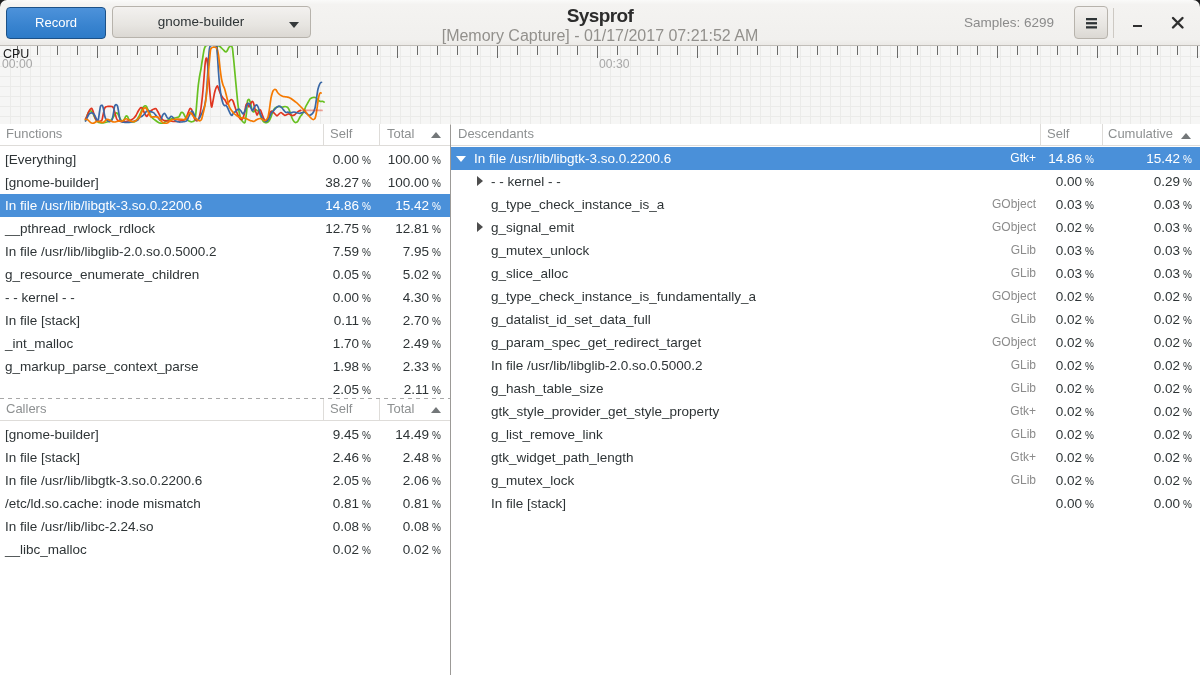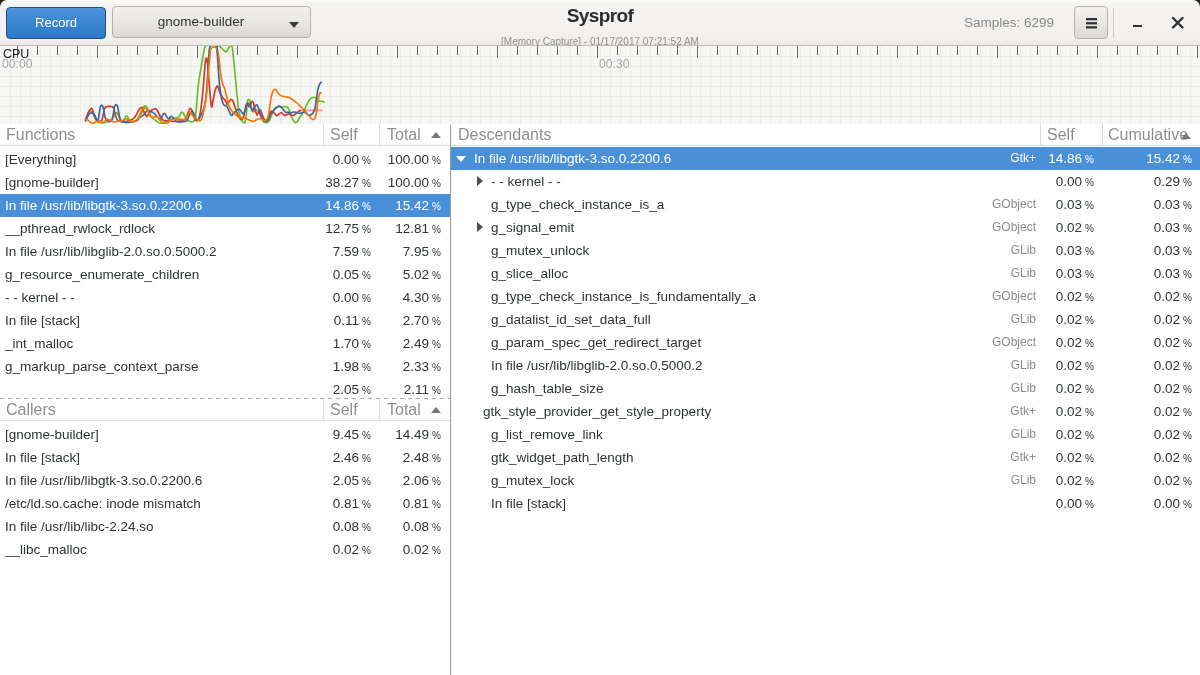--- a/index.html
+++ b/index.html
@@ -15,37 +15,37 @@
   border:1px solid #1c5187; border-radius:4px; color:#fff; font-size:13px;
   text-align:center; line-height:30px; }
 .btn-combo { position:absolute; left:112px; top:6px; width:199px; height:32px;
   background:linear-gradient(to bottom,#f3f1ef,#e7e5e1 60%,#dbd8d3);
   border:1px solid #b7b3ac; border-radius:4px; color:#2e3436; font-size:13.5px; }
 .btn-combo .lbl { position:absolute; left:0; top:0; width:176px; text-align:center; line-height:30px; }
 .btn-combo .arr { position:absolute; right:11px; top:14.5px; width:0; height:0;
   border-left:5px solid transparent; border-right:5px solid transparent; border-top:6px solid #35393b; }
 .title { position:absolute; left:0; top:5px; width:1200px; text-align:center;
   font-size:19px; letter-spacing:-0.6px; font-weight:bold; color:#2c2c2c; }
-.subtitle { position:absolute; left:0; top:36px; width:1200px; text-align:center;
-  font-size:10px; color:#92908c; }
+.subtitle { position:absolute; left:0; top:27px; width:1200px; text-align:center;
+  font-size:16px; color:#92908c; }
 .samples { position:absolute; right:146px; top:15px; font-size:13.5px; color:#8b8b8b; }
 .btn-menu { position:absolute; left:1074px; top:6px; width:34px; height:33px;
   background:linear-gradient(to bottom,#f3f1ef,#e7e5e1 60%,#dbd8d3);
   border:1px solid #b7b3ac; border-radius:4px; }
 .btn-menu .bars { position:absolute; left:10.5px; top:11px; width:11px; height:11px; }
 .hsep { position:absolute; left:1113px; top:8px; width:1px; height:30px; background:#cdc9c3; }
 .minbar { position:absolute; left:1133px; top:25px; width:9px; height:2px; background:#2f2f2f; }
 
 .graph { position:absolute; left:0; top:46px; display:block; }
 .gcpu { font:12.5px "Liberation Sans"; fill:#1a1a1a; }
 .gtime { font:12.2px "Liberation Sans"; fill:#a8a8a8; }
 
 .panes { position:absolute; left:0; top:125px; width:1200px; height:550px; background:#fff; }
 .vsep { position:absolute; left:450px; top:0; width:1px; height:550px; background:#9c9a97; }
-.thead { position:absolute; height:22px; background:#fff; color:#8d9091; font-size:16px; }
+.thead { position:absolute; height:22px; background:#fff; color:#8d9091; font-size:13px; }
 .thead .ht { position:absolute; top:2px; }
 .hsortl { position:absolute; width:0; height:0; border-left:5px solid transparent;
   border-right:5px solid transparent; border-bottom:6px solid #737779; }
 .hline { position:absolute; width:1px; background:#dedcd9; top:0; height:22px; }
 .trow { position:relative; height:23px; font-size:13.5px; color:#2e3436; }
 .trow .nm { position:absolute; left:5px; top:0; line-height:23px; white-space:pre; }
 .trow.sel { background:#4a90d9; color:#fff; }
 .trow.sel .pc, .trow.sel .tag { color:#fff; }
 .cv { position:absolute; top:0; line-height:23px; text-align:right; }
 .num { font-size:13.5px; }
@@ -473,21 +473,21 @@
           <span class="cv d1"><span class="num">0.02</span><span class="pc">%</span></span>
           <span class="cv d2"><span class="num">0.02</span><span class="pc">%</span></span>
         </div>
         <div class="trow ">
           <span class="nm" style="left:40px">g_hash_table_size</span>
           <span class="tag">GLib</span>
           <span class="cv d1"><span class="num">0.02</span><span class="pc">%</span></span>
           <span class="cv d2"><span class="num">0.02</span><span class="pc">%</span></span>
         </div>
         <div class="trow ">
-          <span class="nm" style="left:32px">gtk_style_provider_get_style_property</span>
+          <span class="nm" style="left:40px">gtk_style_provider_get_style_property</span>
           <span class="tag">Gtk+</span>
           <span class="cv d1"><span class="num">0.02</span><span class="pc">%</span></span>
           <span class="cv d2"><span class="num">0.02</span><span class="pc">%</span></span>
         </div>
         <div class="trow ">
           <span class="nm" style="left:40px">g_list_remove_link</span>
           <span class="tag">GLib</span>
           <span class="cv d1"><span class="num">0.02</span><span class="pc">%</span></span>
           <span class="cv d2"><span class="num">0.02</span><span class="pc">%</span></span>
         </div>

